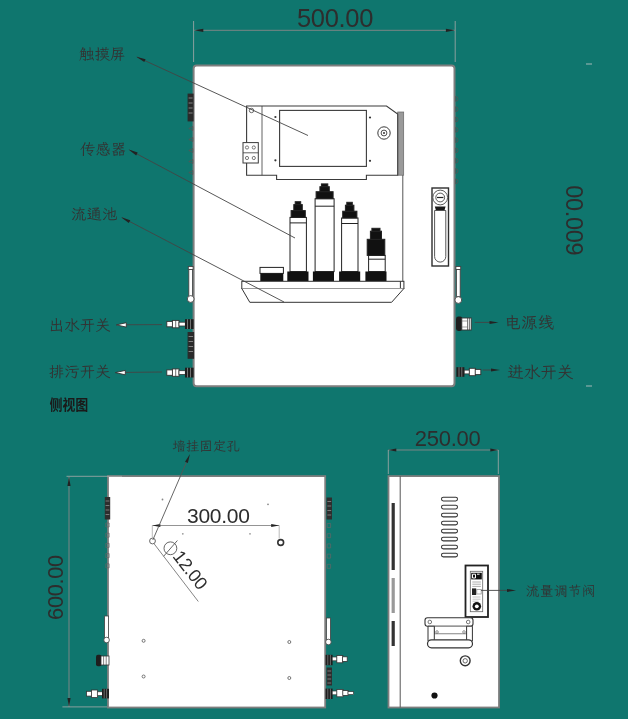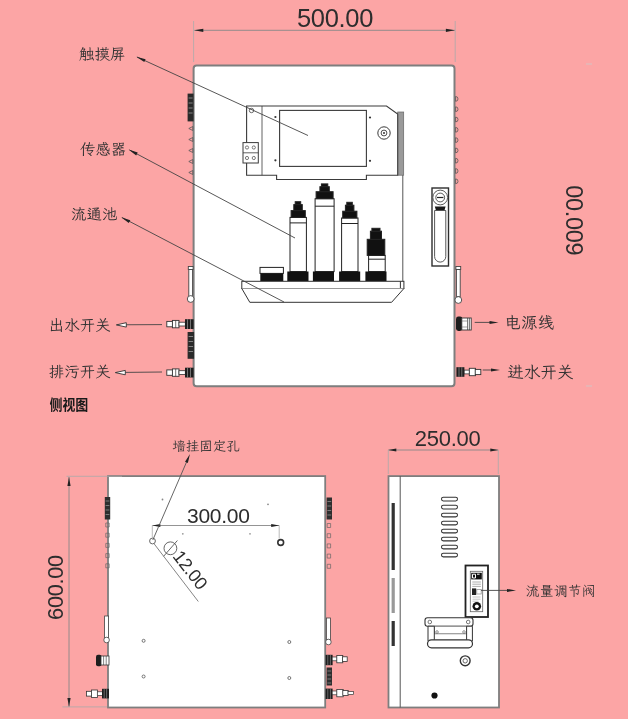--- a/index.html
+++ b/index.html
@@ -1,15 +1,15 @@
 <!DOCTYPE html>
 <html><head><meta charset="utf-8"><style>
 html,body{margin:0;padding:0;background:#fff;}
 *{box-sizing:border-box;}
-.page{position:relative;width:628px;height:719px;background:#fca5a5;overflow:hidden;font-family:"Liberation Sans",sans-serif;}
+.page{position:relative;width:628px;height:719px;background:#0f766e;overflow:hidden;font-family:"Liberation Sans",sans-serif;}
 </style></head><body>
 <div class="page">
 <svg width="628" height="719" viewBox="0 0 628 719" font-family="Liberation Sans, sans-serif">
 
 <g>
 <text x="335" y="26.5" font-size="25.5" fill="#2d2d2d" text-anchor="middle" letter-spacing="-0.3">500.00</text>
 <line x1="194.3" y1="30.3" x2="454.9" y2="30.3" stroke="#888" stroke-width="0.9"></line>
 <path d="M194.3,30.3 L203.3,28.7 L203.3,31.9 Z" fill="#222"></path>
 <path d="M454.9,30.3 L445.9,31.9 L445.9,28.7 Z" fill="#222"></path>
 <line x1="193.6" y1="21" x2="193.6" y2="62" stroke="#aaa" stroke-width="0.8"></line>

